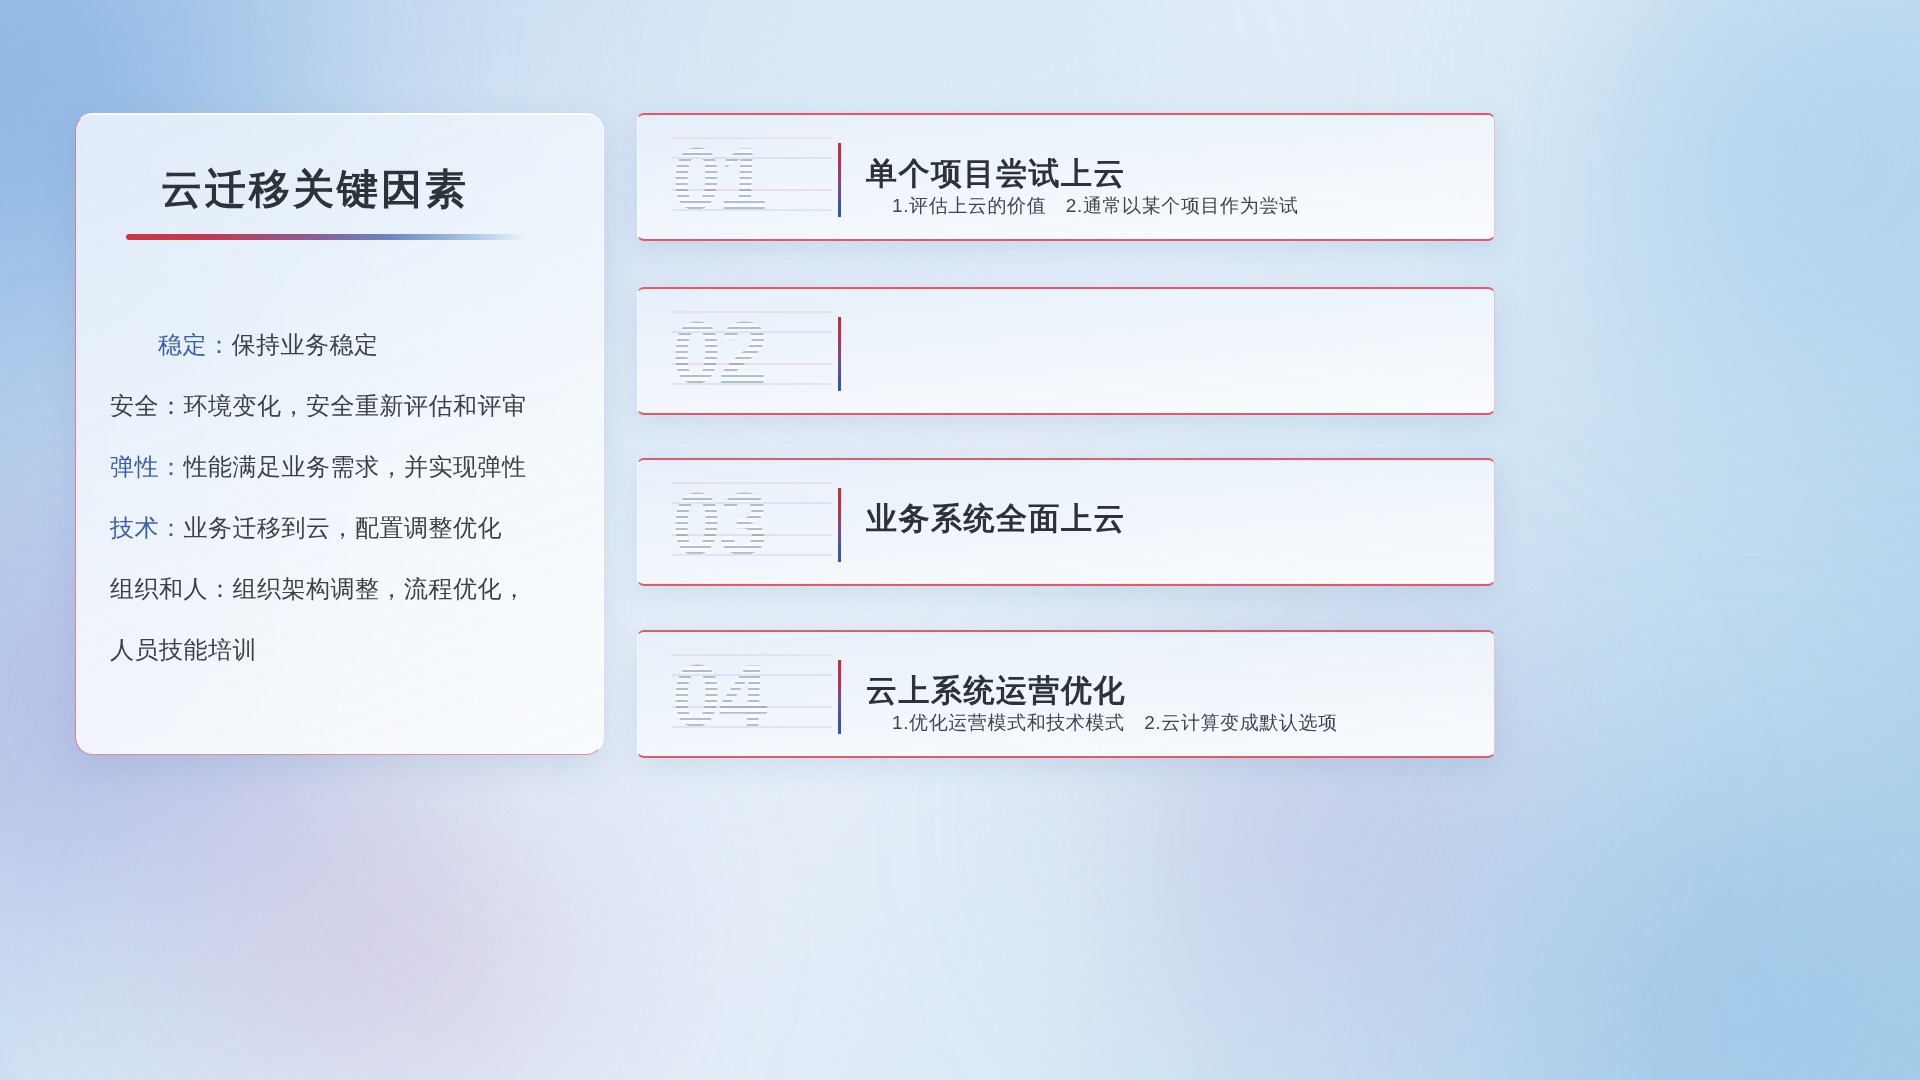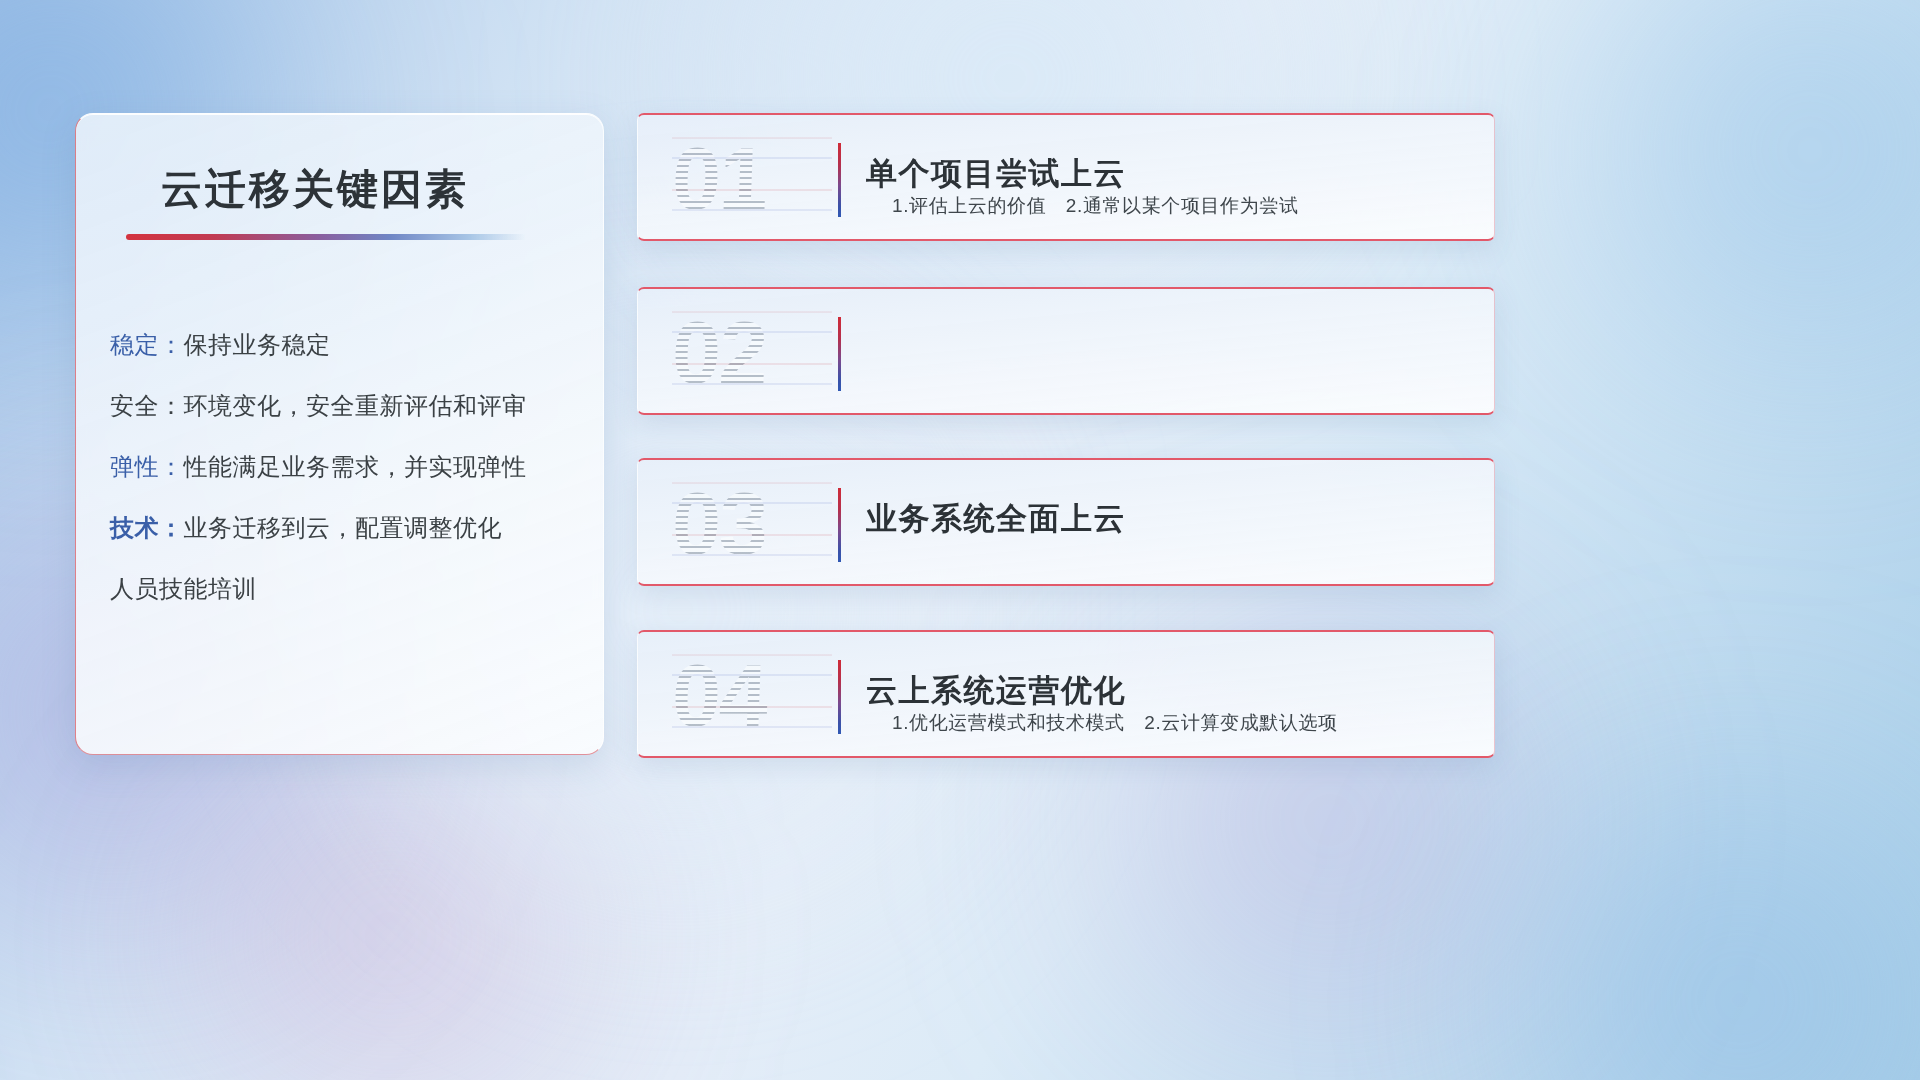--- a/index.html
+++ b/index.html
@@ -164,35 +164,38 @@
 
 <div id="stage">
 
   <div id="left-panel">
     <div id="panel-title">云迁移关键因素</div>
     <div id="title-underline"></div>
 
     <div id="factor-list">
 
       <div class="factor-row">
-        <span class="factor-key" style="color: rgb(58, 95, 168);">稳定：</span><span>保持业务稳定</span>
+        <span class="factor-key" style="color: rgb(58, 95, 168); margin-left: 48px;">稳定：</span><span>保持业务稳定</span>
       </div>
 
       <div class="factor-row">
         <span class="factor-key plain" style="color: rgb(59, 65, 69);">安全：</span><span>环境变化，安全重新评估和评审</span>
       </div>
 
       <div class="factor-row">
         <span class="factor-key" style="color: rgb(58, 95, 168);">弹性：</span><span>性能满足业务需求，并实现弹性</span>
       </div>
 
       <div class="factor-row">
-        <span class="factor-key" style="color: rgb(58, 95, 168); font-weight: bold;">技术：</span><span>业务迁移到云，配置调整优化</span>
-      </div>
-
+        <span class="factor-key" style="color: rgb(58, 95, 168);">技术：</span><span>业务迁移到云，配置调整优化</span>
+      </div>
+
+      <div class="factor-row">
+        <span class="factor-key plain" style="color: rgb(59, 65, 69);">组织和人：</span><span>组织架构调整，流程优化，</span>
+      </div>
 
       <div class="factor-cont">人员技能培训</div>
     </div>
   </div>
 
   <div class="step-card" id="card-0">
     <div class="card-number">01</div>
     <div class="card-number-tint"></div>
     <div class="card-divider"></div>
     <div class="card-title">单个项目尝试上云</div>

